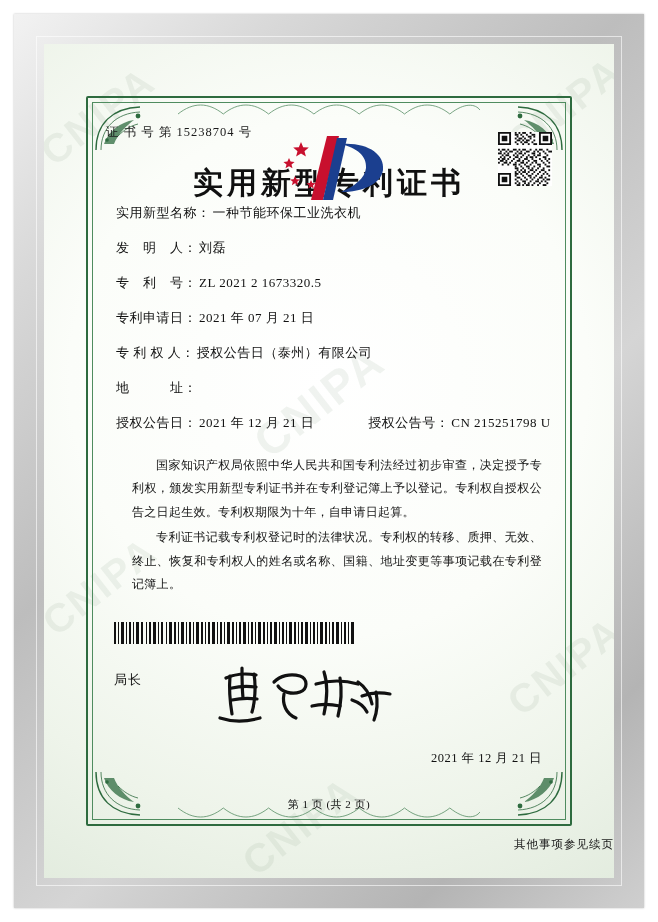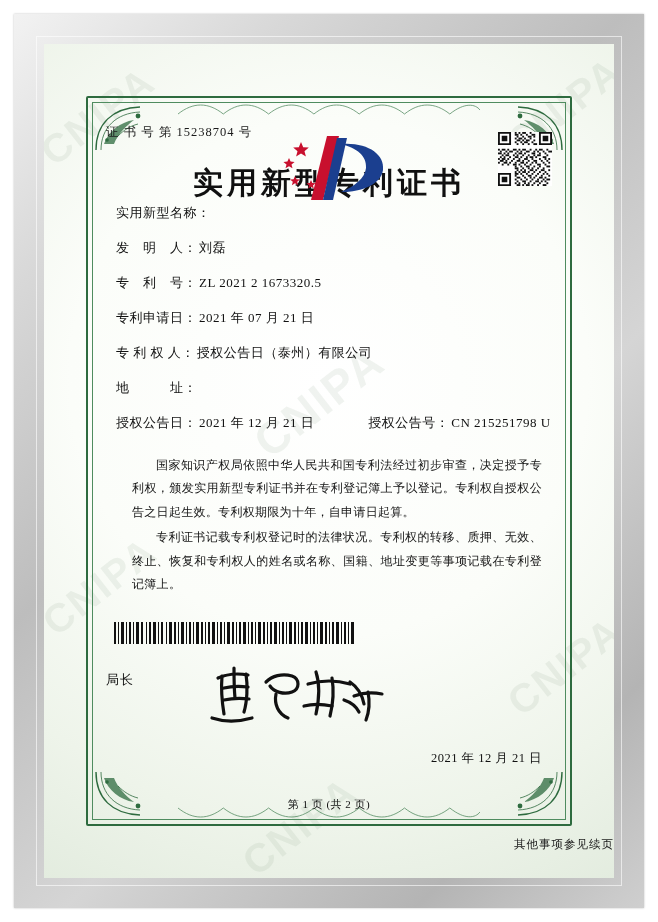--- a/index.html
+++ b/index.html
@@ -201,20 +201,21 @@
     margin-top: 26px;
     margin-left: 8px;
     height: 22px;
     width: 240px;
   }
   .barcode svg { display: block; width: 100%; height: 100%; }
 
   .sign-block {
     position: relative;
     margin-top: 26px;
+    margin-left: 8px;
     height: 74px;
   }
   .sign-label {
     font-size: 13px;
     line-height: 1.6;
     color: #111;
     letter-spacing: 1px;
   }
   .signature {
     position: absolute;
@@ -537,20 +538,21 @@
             </svg>
           </div>
 
           <div class="cert-no">证 书 号 第 15238704 号</div>
 
           <div class="title">实用新型专利证书</div>
 
           <div class="fields">
             <div class="field-row">
               <span class="field-label">实用新型名称：</span>
+              <span class="field-value">一种节能环保工业洗衣机</span>
             </div>
             <div class="field-row">
               <span class="field-label">发　明　人：</span>
               <span class="field-value">刘磊</span>
             </div>
             <div class="field-row">
               <span class="field-label">专　利　号：</span>
               <span class="field-value">ZL 2021 2 1673320.5</span>
             </div>
             <div class="field-row">

